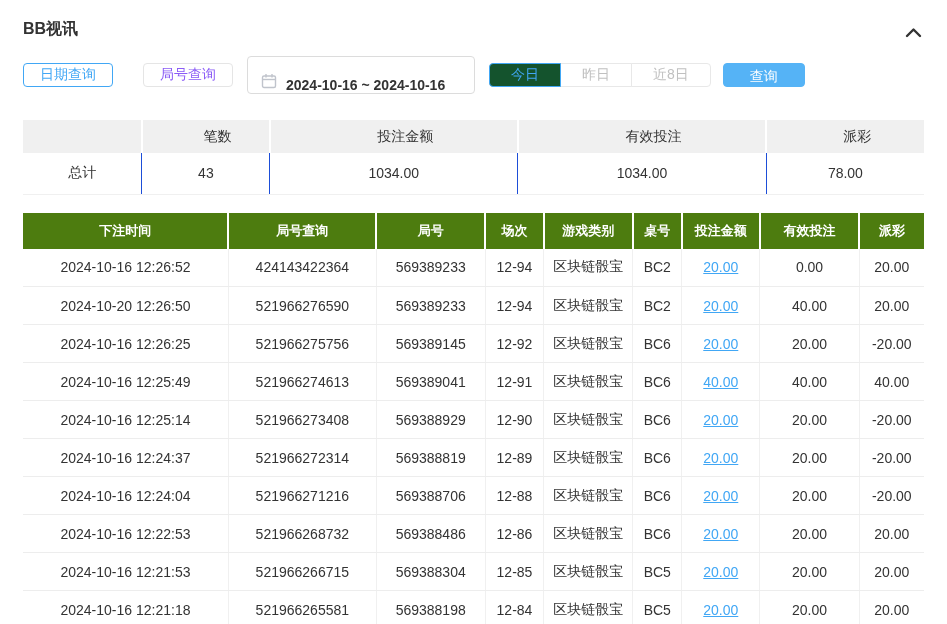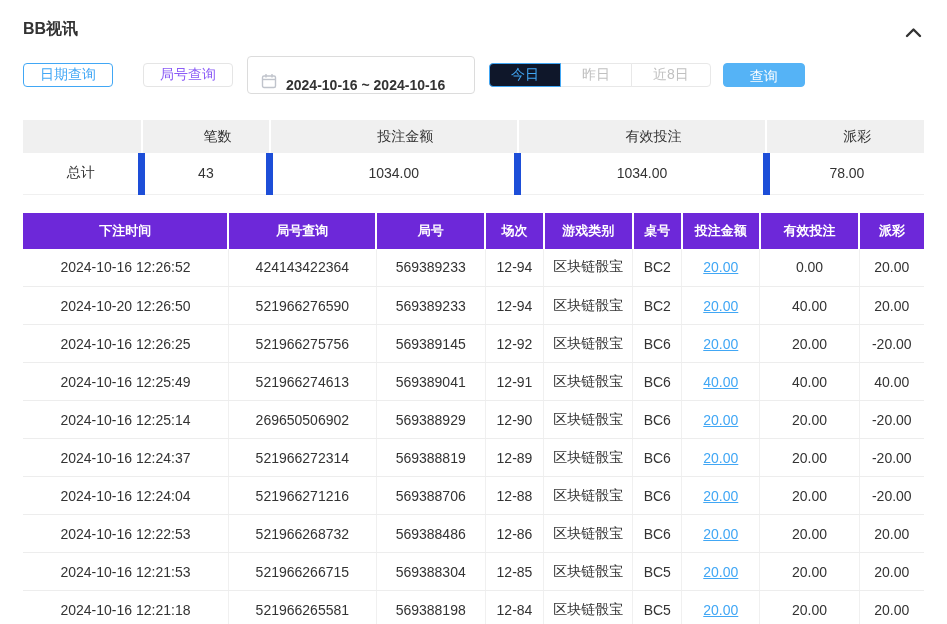--- a/index.html
+++ b/index.html
@@ -31,46 +31,46 @@
     height: 38px; padding: 0 13px; margin-left: 14px; min-width: 228px; cursor: pointer;
   }
   .date-text { font-weight: bold; font-size: 14px; color: #333; white-space: nowrap; }
   .seg-group { display: flex; margin-left: 14px; }
   .seg {
     border: 1px solid #e8e8e8; color: #c0c0c0; padding: 0 21px;
     border-radius: 0; margin-left: -1px; background: #fff;
   }
   .seg:first-child { border-radius: 4px 0 0 4px; margin-left: 0; }
   .seg:last-child { border-radius: 0 4px 4px 0; }
-  .seg.active { border-color: #41a7f5; color: #41a7f5; position: relative; z-index: 1; background: #0f172a; }
+  .seg.active { border-color: #41a7f5; color: #41a7f5; position: relative; z-index: 1; background: #14532d; }
   .btn-primary { background: #55b3f6; border: 1px solid #55b3f6; color: #fff; padding: 4px 26px; margin-left: 12px; }
 
   
   .summary-table {
     width: 100%; border-collapse: collapse; table-layout: fixed;
     margin-top: 26px; font-size: 14px;
   }
   .summary-table th {
     background: #f0f0f0; height: 33px; font-weight: normal; color: #333;
     text-align: center; border-left: 2px solid #fff; padding-left: 24px;
   }
   .summary-table th:first-child { border-left: none; }
   .summary-table td {
     background: #fff; height: 41px; text-align: center; color: #333;
-    border-bottom: 1px solid #f0f0f0; border-right: 7px solid #1d4ed8;
+    border-bottom: 1px solid #f0f0f0; border-right: 1px solid #1d4ed8;
   }
   .summary-table td:last-child { border-right: none; }
 
   
   .detail-table {
     width: 100%; border-collapse: collapse; table-layout: fixed;
     margin-top: 18px; font-size: 14px;
   }
   .detail-table th {
-    background: #6d28d9; color: #fff; font-weight: bold; font-size: 13px;
+    background: #4d7c0f; color: #fff; font-weight: bold; font-size: 13px;
     height: 36px; text-align: center; border-left: 2px solid #fff;
   }
   .detail-table th:first-child { border-left: none; }
   .detail-table td {
     height: 38px; text-align: center; color: #333; background: #fff;
     border-bottom: 1px solid #ededed; border-right: 1px solid #f0f0f0;
     white-space: nowrap; overflow: hidden;
   }
   .detail-table td:last-child { border-right: none; }
   .bet-link { color: #41a7f5; text-decoration: underline; cursor: pointer; }
@@ -211,21 +211,21 @@
     <td>12-91</td>
     <td>区块链骰宝</td>
     <td>BC6</td>
     <td><a class="bet-link">40.00</a></td>
     <td>40.00</td>
     <td class="payout-cell">40.00</td>
   </tr>
 
   <tr class="record-row">
     <td>2024-10-16 12:25:14</td>
-    <td>269650506902</td>
+    <td>521966273408</td>
     <td>569388929</td>
     <td>12-90</td>
     <td>区块链骰宝</td>
     <td>BC6</td>
     <td><a class="bet-link">20.00</a></td>
     <td>20.00</td>
     <td class="payout-cell neg">-20.00</td>
   </tr>
 
   <tr class="record-row">

